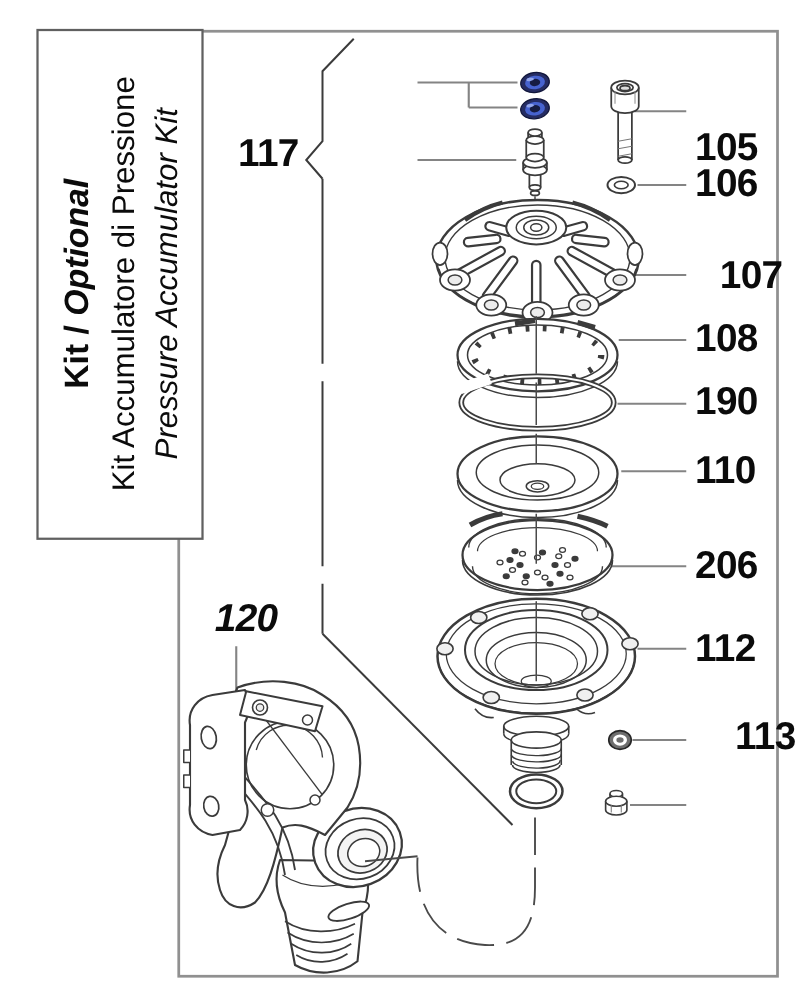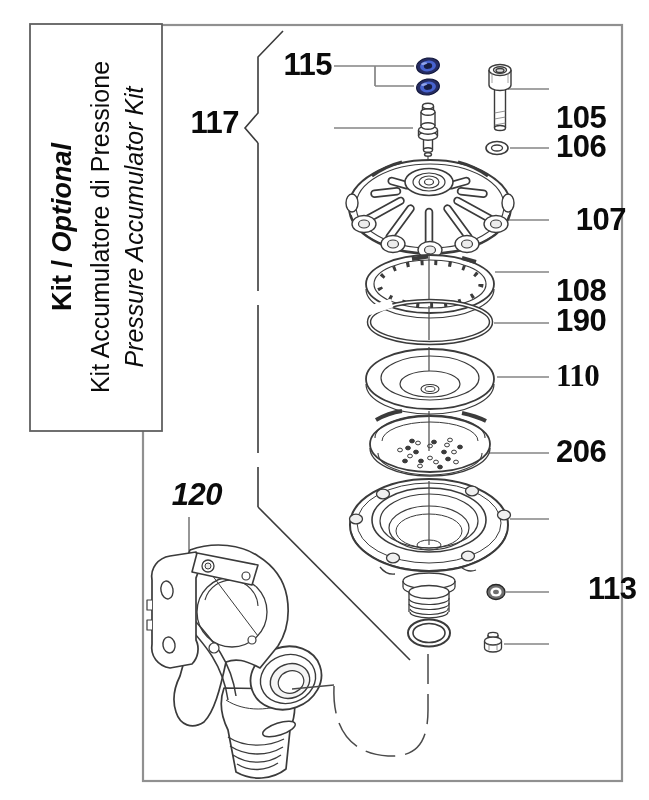--- a/index.html
+++ b/index.html
@@ -305,24 +305,24 @@
 
   <rect x="30" y="24" width="132" height="407" fill="#ffffff" stroke="#606060" stroke-width="1.8"></rect>
 </svg>
 
   <div class="kit-line kl1" style="left:-142.5px;top:209px;">
     <span>Kit / </span><span class="it">Optional</span>
   </div>
   <div class="kit-line kl2" style="left:-104.5px;top:209px;">Kit Accumulatore di Pressione</div>
   <div class="kit-line kl3" style="left:-70.5px;top:209px;">Pressure Accumulator Kit</div>
 
-  <div class="callout leftcol" style="left:270px;top:46px;">115</div>
   <div class="callout leftcol" style="left:177px;top:104px;">117</div>
   <div class="callout center" style="left:160px;top:476px;">120</div>
   <div class="callout right" style="left:556px;top:67px;margin-top:32px;">105</div>
   <div class="callout right" style="left:556px;top:128px;">106</div>
   <div class="callout right" style="left:556px;top:201px;text-align:right;">107</div>
-  <div class="callout right" style="left:556px;top:252px;margin-top:20px;">108</div>
+  <div class="callout right" style="left:556px;top:252px;">108</div>
   <div class="callout right" style="left:556px;top:302px;">190</div>
-  <div class="callout right" style="left:556px;top:357px;font-family:Liberation Serif, serif;">110</div>
+  <div class="callout right" style="left:556px;top:357px;">110</div>
   <div class="callout right" style="left:556px;top:433px;">206</div>
+  <div class="callout right" style="left:556px;top:500px;">112</div>
   <div class="callout right" style="left:556px;top:570px;margin-left:32px;">113</div>
 </div>
 
 </body></html>

